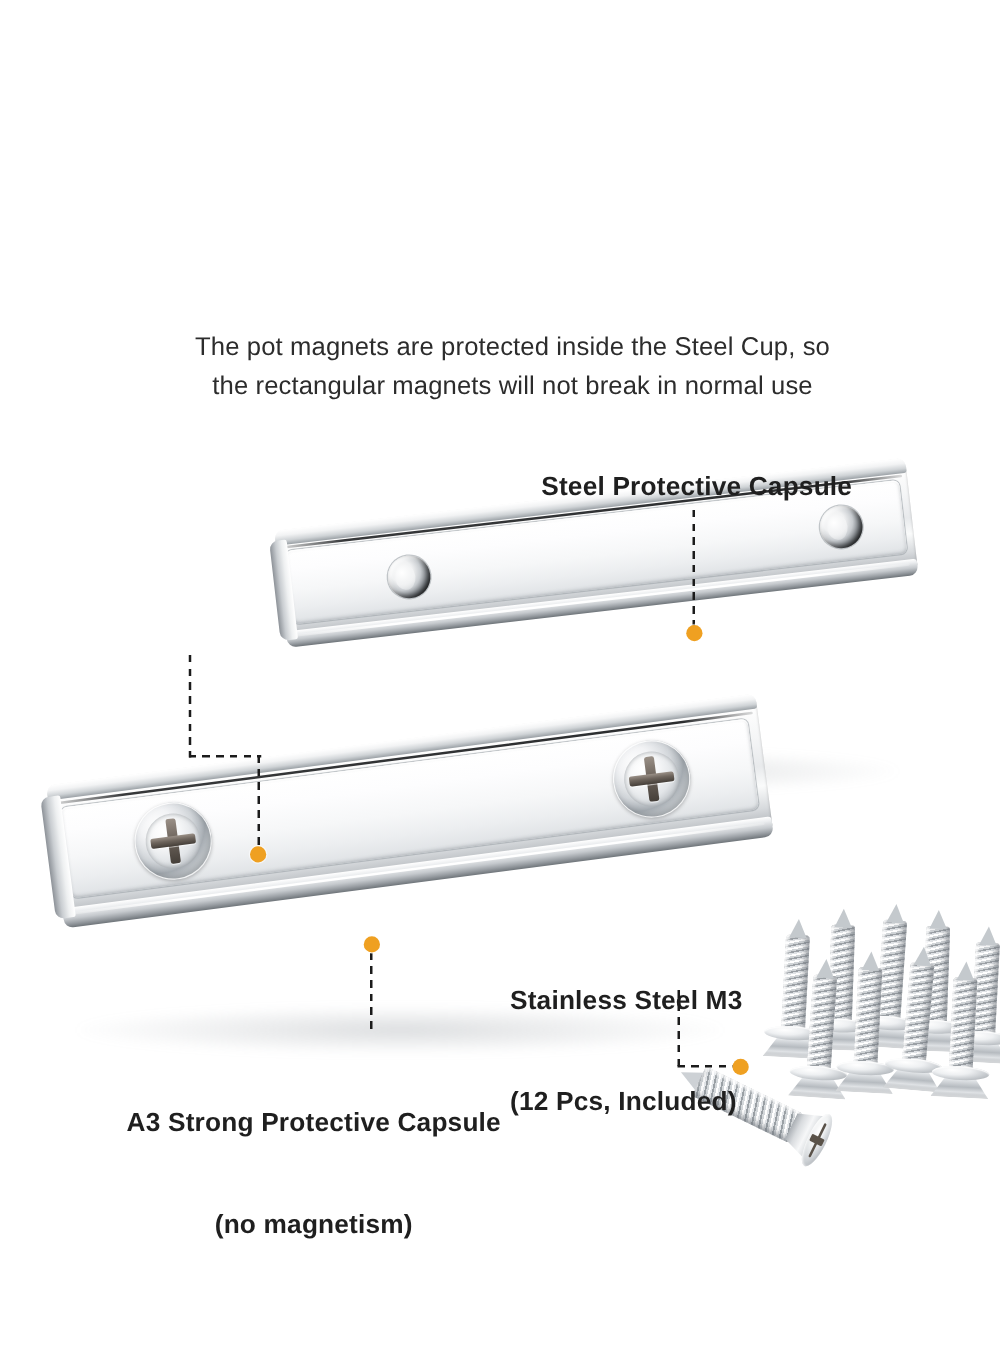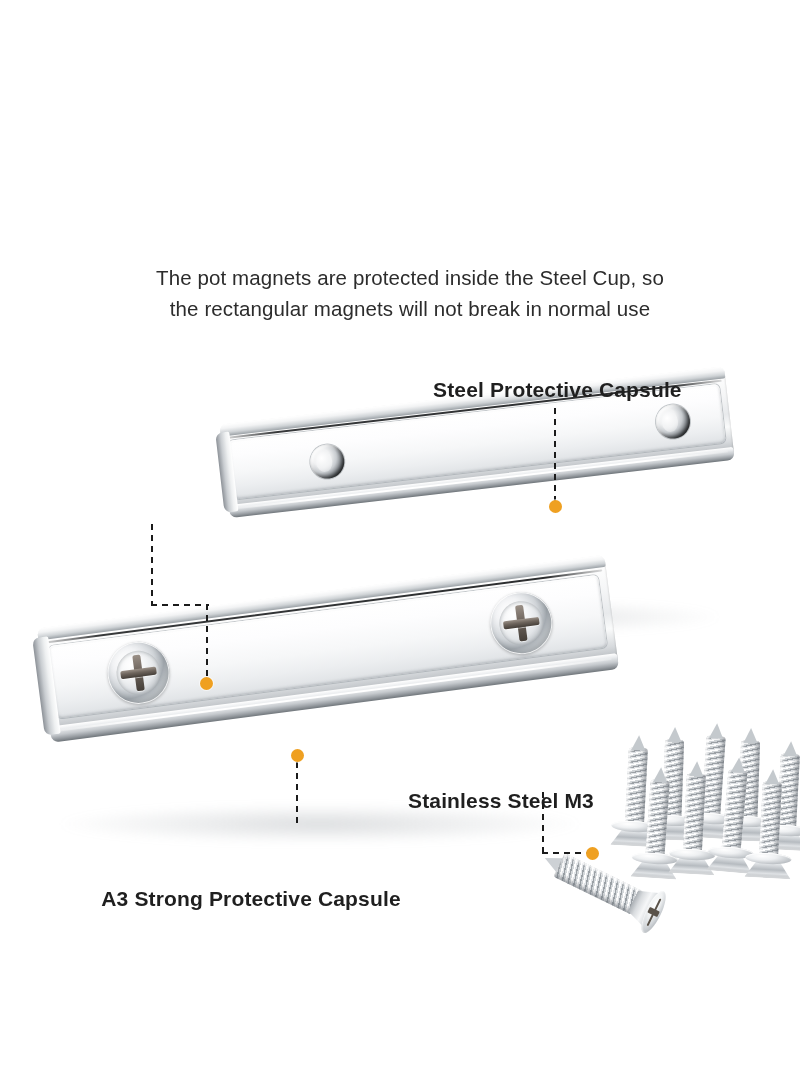--- a/index.html
+++ b/index.html
@@ -447,28 +447,30 @@
 
   <div class="leader">
     <div class="dash" style="left:114px; top:524px; height:82px;"></div>
     <div class="dash-h" style="left:114px; top:604px; width:58px;"></div>
     <div class="dash" style="left:169px; top:604px; height:78px;"></div>
     <div class="dot" style="left:163px; top:677px;"></div>
   </div>
 
   <div class="label" id="label-a3">
     <div>A3 Strong Protective Capsule</div>
+    <div>(no magnetism)</div>
   </div>
   <div class="leader">
     <div class="dash" style="left:259px; top:762px; height:64px;"></div>
     <div class="dot" style="left:254px; top:749px;"></div>
   </div>
 
   <div class="label" id="label-screws">
     <div>Stainless Steel M3</div>
+    <div>(12 Pcs, Included)</div>
   </div>
   <div class="leader">
     <div class="dash" style="left:505px; top:792px; height:62px;"></div>
     <div class="dash-h" style="left:505px; top:852px; width:50px;"></div>
     <div class="dot" style="left:549px; top:847px;"></div>
   </div>
 
 </div>
 
 </body></html>

